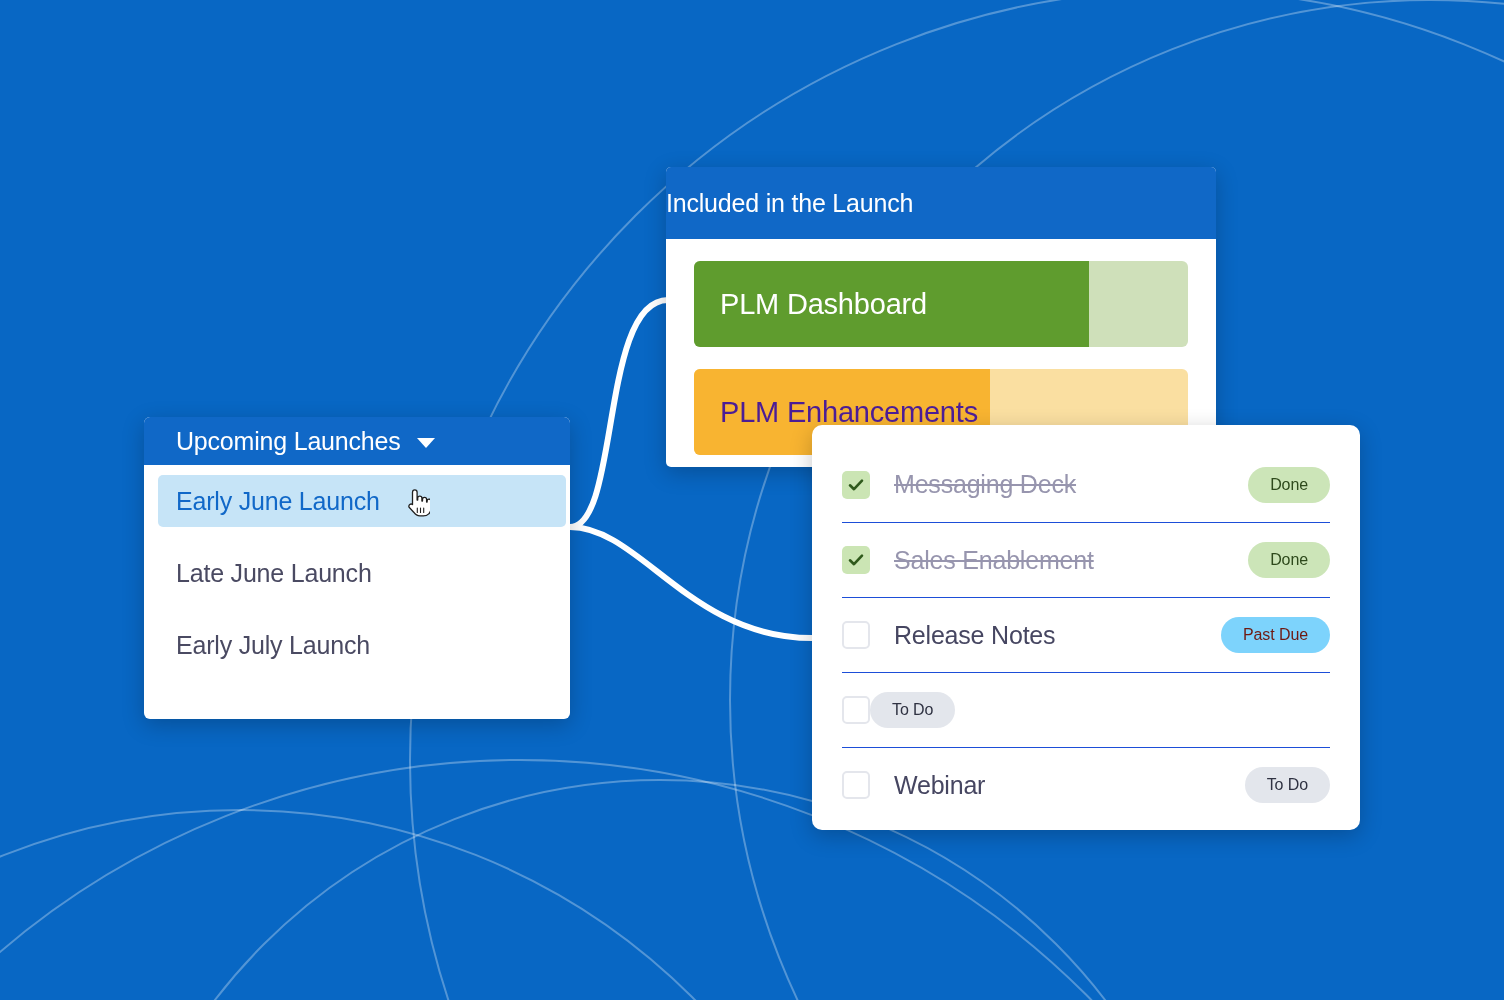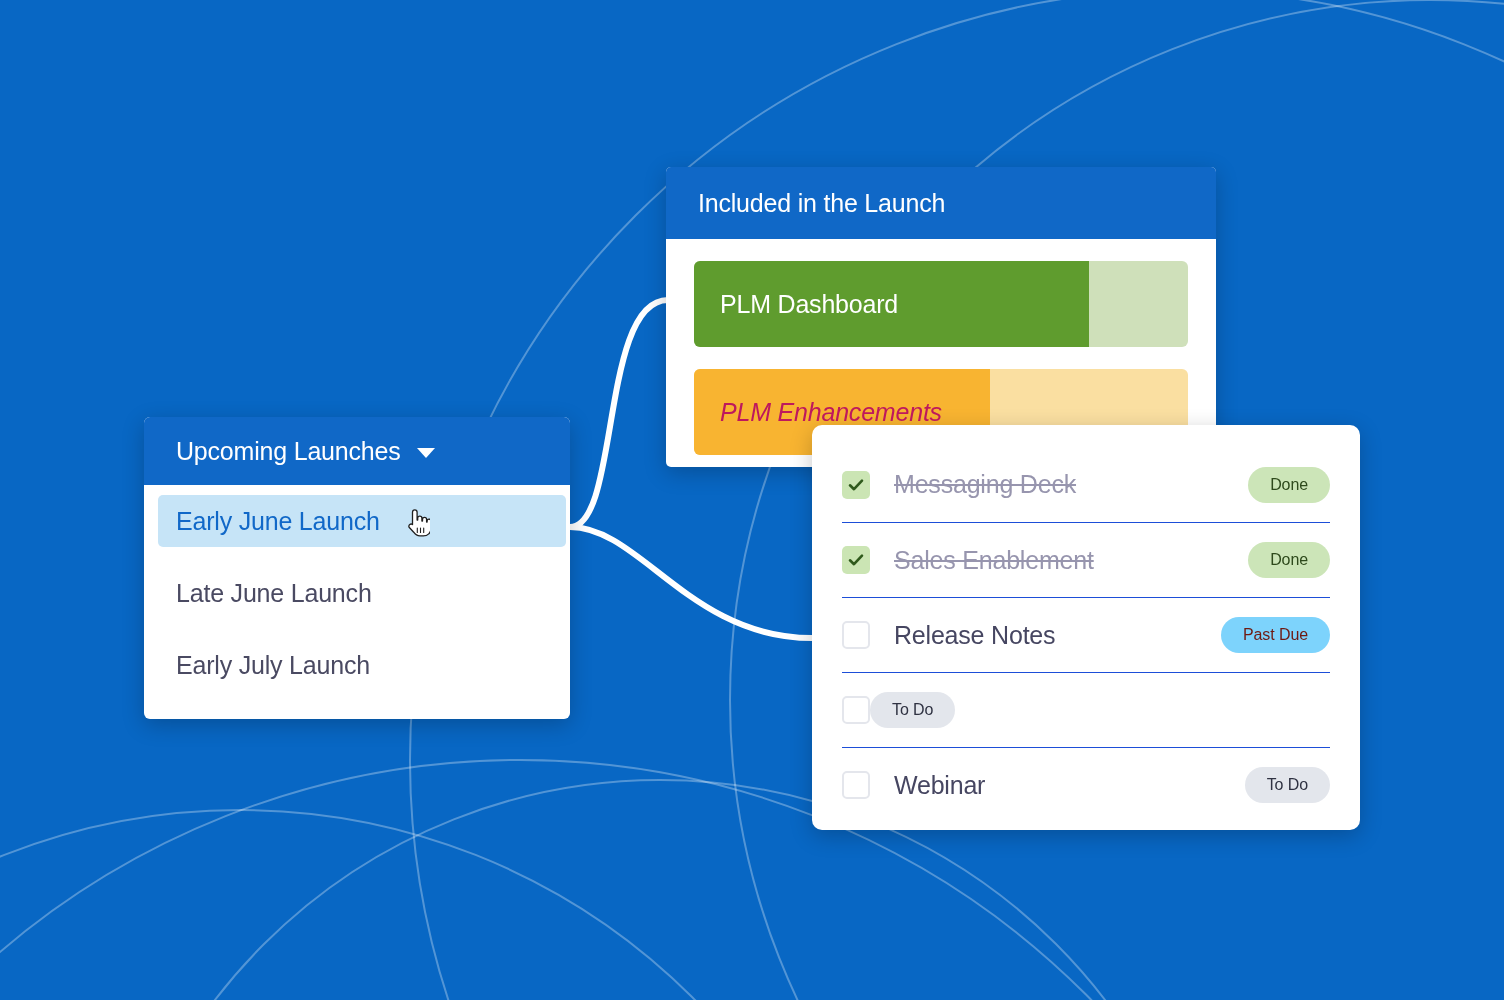--- a/index.html
+++ b/index.html
@@ -36,21 +36,21 @@
   }
 
   
   #dropdown-card {
     left: 144px; top: 417px;
     width: 426px; height: 302px;
     border-radius: 6px;
     overflow: hidden;
   }
   #dropdown-header {
-    height: 68px;
+    height: 48px;
     background: #1068C7;
     display: flex;
     align-items: center;
     padding: 0 0 0 32px;
     gap: 16px;
   }
   #dropdown-title {
     color: #ffffff;
     font-size: 25px;
     letter-spacing: -0.2px;
@@ -89,21 +89,20 @@
   #launch-card {
     left: 666px; top: 167px;
     width: 550px; height: 300px;
     border-radius: 5px;
     overflow: hidden;
   }
   #launch-header {
     height: 72px;
     background: #1068C7;
     display: flex; align-items: center;
-    padding-left: 32px;
   }
   #launch-title {
     color: #ffffff;
     font-size: 25px;
     letter-spacing: -0.2px;
   }
   #launch-body { padding: 22px 28px 0 28px; }
   .progress-row {
     position: relative;
     height: 86px;
@@ -113,30 +112,30 @@
     align-items: center;
   }
   .progress-row + .progress-row { margin-top: 22px; }
   .progress-fill {
     position: absolute;
     left: 0; top: 0; bottom: 0;
   }
   .progress-label {
     position: relative;
     z-index: 2;
-    font-size: 25px;
+    font-size: 29px;
     padding-left: 26px;
     letter-spacing: -0.2px;
   }
   #bar-dashboard { background: #CFE0BA; }
   #bar-dashboard .progress-fill { background: #5F9C2E; }
   #bar-dashboard .progress-label { color: #ffffff; }
   #bar-enhancements { background: #FADFA1; }
   #bar-enhancements .progress-fill { background: #F8B431; }
-  #bar-enhancements .progress-label { color: #be185d; font-style: italic; }
+  #bar-enhancements .progress-label { color: #4c1d95; }
 
   
   #checklist-card {
     left: 812px; top: 425px;
     width: 548px; height: 405px;
     border-radius: 10px;
     padding: 22px 30px 16px 30px;
   }
   .check-row {
     display: flex;

